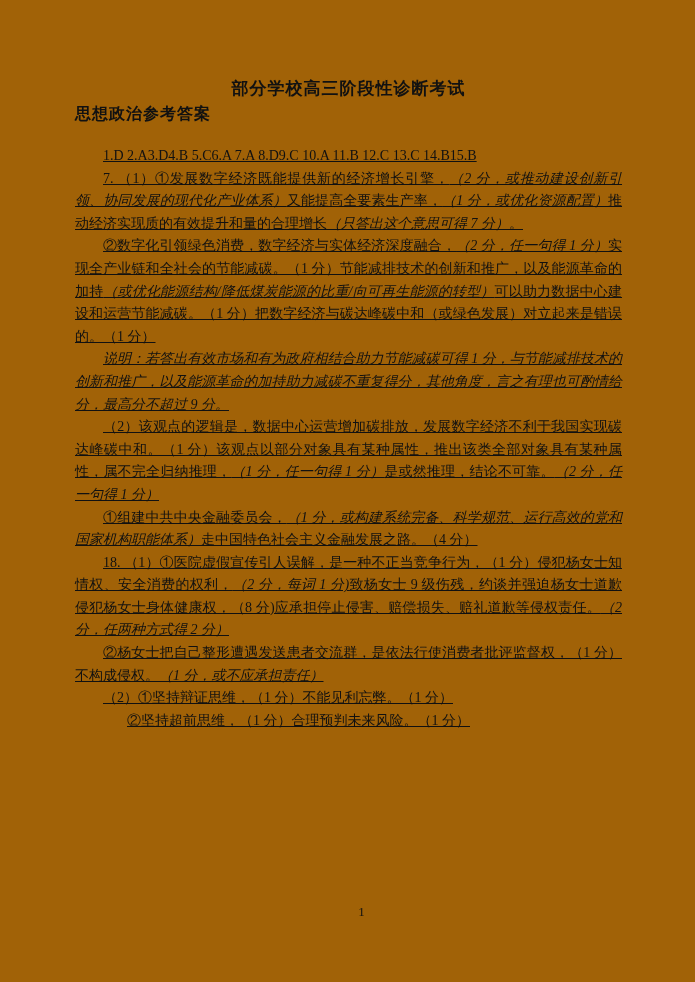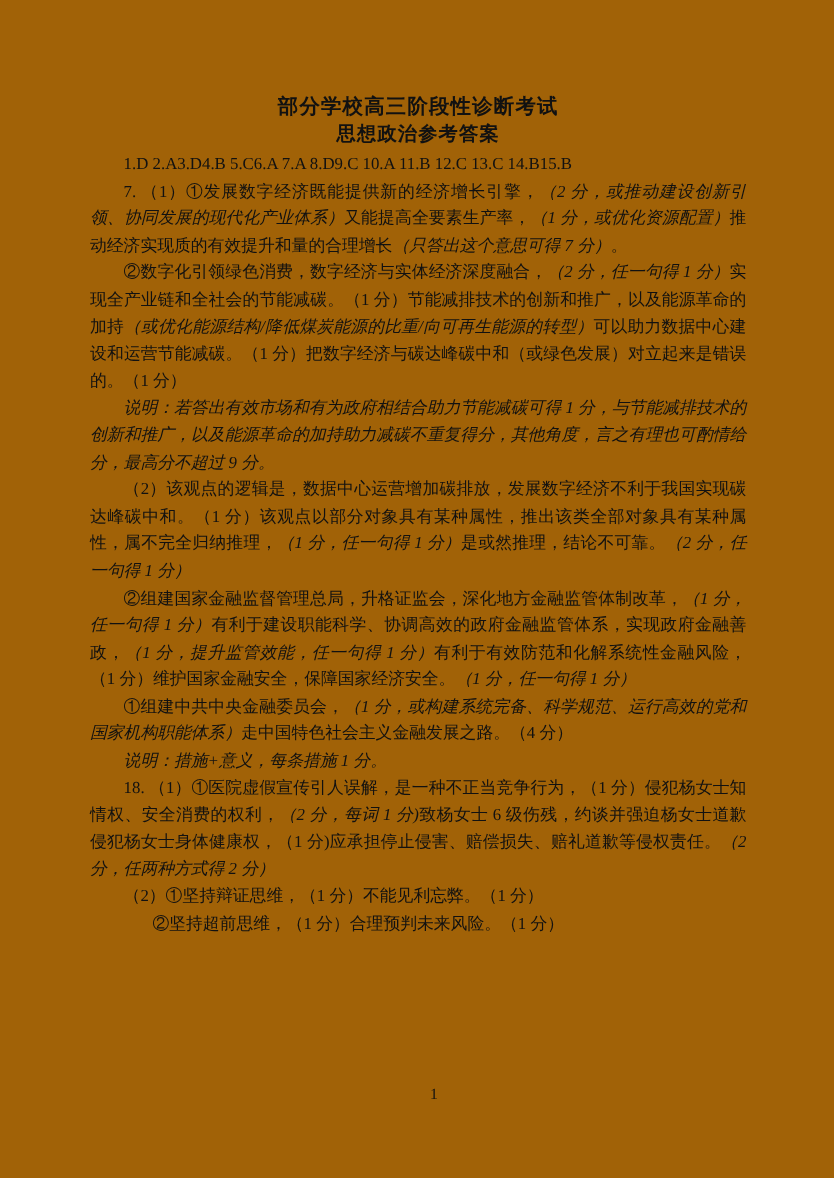--- a/index.html
+++ b/index.html
@@ -29,26 +29,25 @@
     line-height: 25px;
     font-weight: 700;
     text-align: center;
     letter-spacing: 1px;
   }
   .subtitle {
     margin: 0;
     font-size: 16px;
     line-height: 25px;
     font-weight: 700;
-    text-align: center;
     letter-spacing: 1px;
-    font-family: Liberation Mono, monospace;
   }
   .body-text {
-    margin-top: 1px;
+    margin-top: 19px;
+    text-decoration: underline;
   }
   .para {
     margin: 0;
     font-size: 14px;
     line-height: 22.6px;
     text-indent: 28px;
     text-align: justify;
     word-break: break-all;
   }
   .para.deep {
@@ -74,22 +73,21 @@
   <div class="doc">
     <h1 class="title">部分学校高三阶段性诊断考试</h1>
     <h2 class="subtitle">思想政治参考答案</h2>
     <div class="body-text">
       <p class="para">1.D 2.A3.D4.B 5.C6.A 7.A 8.D9.C 10.A 11.B 12.C 13.C 14.B15.B</p>
 
     <p class="para"><span>7. （1）①发展数字经济既能提供新的经济增长引擎，</span><span class="kai">（2 分，或推动建设创新引领、协同发展的现代化产业体系）</span><span>又能提高全要素生产率，</span><span class="kai">（1 分，或优化资源配置）</span><span>推动经济实现质的有效提升和量的合理增长</span><span class="kai">（只答出这个意思可得 7 分）</span><span>。</span></p>
         <p class="para"><span>②数字化引领绿色消费，数字经济与实体经济深度融合，</span><span class="kai">（2 分，任一句得 1 分）</span><span>实现全产业链和全社会的节能减碳。（1 分）节能减排技术的创新和推广，以及能源革命的加持</span><span class="kai">（或优化能源结构/降低煤炭能源的比重/向可再生能源的转型）</span><span>可以助力数据中心建设和运营节能减碳。（1 分）把数字经济与碳达峰碳中和（或绿色发展）对立起来是错误的。（1 分）</span></p>
         <p class="para"><span class="kai">说明：若答出有效市场和有为政府相结合助力节能减碳可得 1 分，与节能减排技术的创新和推广，以及能源革命的加持助力减碳不重复得分，其他角度，言之有理也可酌情给分，最高分不超过 9 分。</span></p>
         <p class="para"><span>（2）该观点的逻辑是，数据中心运营增加碳排放，发展数字经济不利于我国实现碳达峰碳中和。（1 分）该观点以部分对象具有某种属性，推出该类全部对象具有某种属性，属不完全归纳推理，</span><span class="kai">（1 分，任一句得 1 分）</span><span>是或然推理，结论不可靠。</span><span class="kai">（2 分，任一句得 1 分）</span></p>
-        <p class="para"><span>②组建国家金融监督管理总局，升格证监会，深化地方金融监管体制改革，</span><span class="kai">（1 分，任一句得 1 分）</span><span>有利于建设职能科学、协调高效的政府金融监管体系，实现政府金融善政，</span><span class="kai">（1 分，提升监管效能，任一句得 1 分）</span><span>有利于有效防范和化解系统性金融风险，（1 分）维护国家金融安全，保障国家经济安全。</span><span class="kai">（1 分，任一句得 1 分）</span></p>
         <p class="para"><span>①组建中共中央金融委员会，</span><span class="kai">（1 分，或构建系统完备、科学规范、运行高效的党和国家机构职能体系）</span><span>走中国特色社会主义金融发展之路。（4 分）</span></p>
-        <p class="para"><span class="kai">说明：措施+意义，每条措施 1 分。</span></p>
-        <p class="para"><span>18. （1）①医院虚假宣传引人误解，是一种不正当竞争行为，（1 分）侵犯杨女士知情权、安全消费的权利，</span><span class="kai">（2 分，每词 1 分)</span><span>致杨女士 6 级伤残，约谈并强迫杨女士道歉侵犯杨女士身体健康权，（1 分)应承担停止侵害、赔偿损失、赔礼道歉等侵权责任。</span><span class="kai">（2 分，任两种方式得 2 分）</span></p>
+        <p class="para"><span>18. （1）①医院虚假宣传引人误解，是一种不正当竞争行为，（1 分）侵犯杨女士知情权、安全消费的权利，</span><span class="kai">（2 分，每词 1 分)</span><span>致杨女士 9 级伤残，约谈并强迫杨女士道歉侵犯杨女士身体健康权，（8 分)应承担停止侵害、赔偿损失、赔礼道歉等侵权责任。</span><span class="kai">（2 分，任两种方式得 2 分）</span></p>
+        <p class="para"><span>②杨女士把自己整形遭遇发送患者交流群，是依法行使消费者批评监督权，（1 分）不构成侵权。</span><span class="kai">（1 分，或不应承担责任）</span></p>
         <p class="para"><span>（2）①坚持辩证思维，（1 分）不能见利忘弊。（1 分）</span></p>
         <p class="para deep"><span>②坚持超前思维，（1 分）合理预判未来风险。（1 分）</span></p>
       </div>
   </div>
   <div class="page-number">1</div>
 </div>
 
 </body></html>

